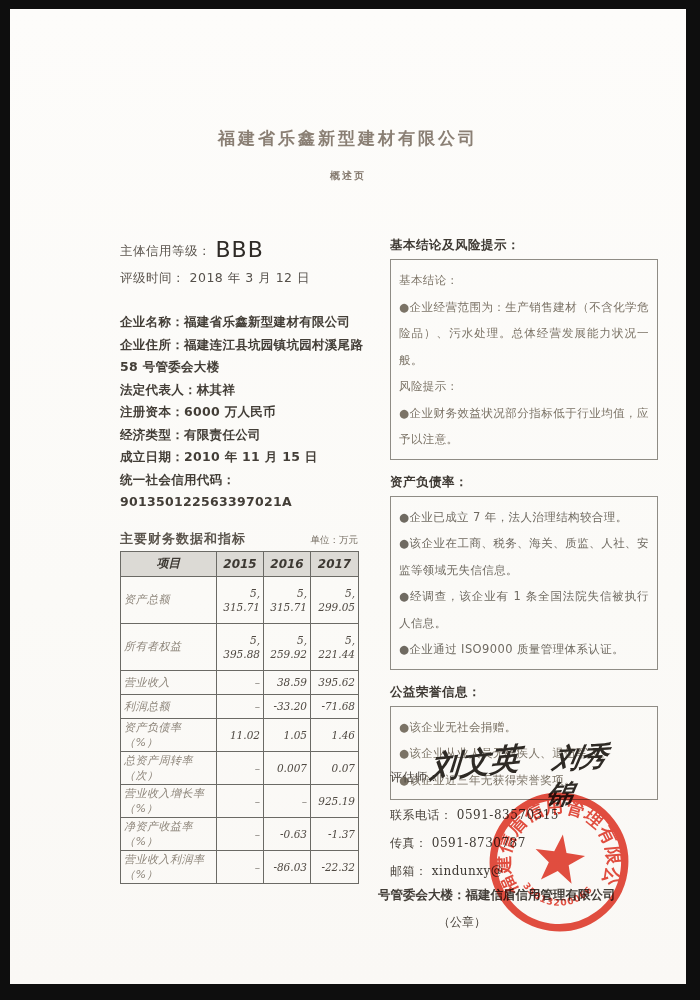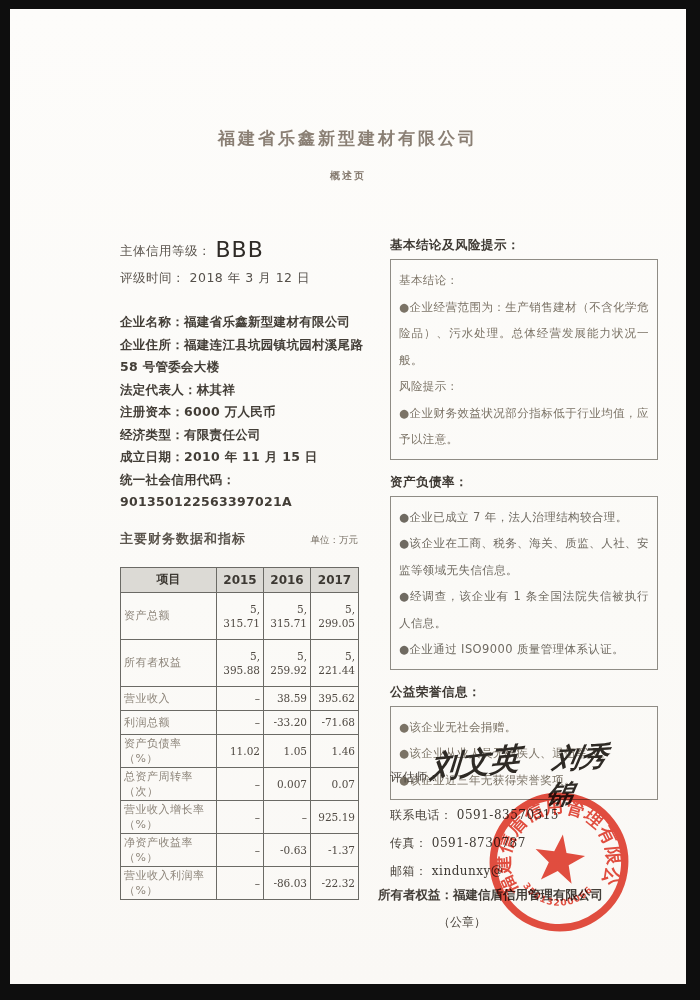--- a/index.html
+++ b/index.html
@@ -26,24 +26,24 @@
   
   .left-col{position:absolute;left:110px;top:228px;width:244px;}
   .rating-line{font-size:12.5px;color:#55504a;margin-bottom:8px;letter-spacing:.5px;}
   .rating-line .lbl{color:#5a544d;}
   .grade-big{font-size:22px;font-weight:500;color:#2f2b27;letter-spacing:1px;vertical-align:-2px;}
   .rating-val{color:#6e675e;}
   .company-block{margin-top:24px;font-size:12.5px;font-weight:700;color:#433e37;line-height:22.5px;letter-spacing:.3px;}
   .company-block .cval{font-weight:700;}
   
   .fin-wrap{margin-top:16px;width:238px;}
-  .fin-caption{display:flex;justify-content:space-between;align-items:baseline;margin-bottom:19px;text-align:center;}
+  .fin-caption{display:flex;justify-content:space-between;align-items:baseline;margin-bottom:3px;text-align:center;}
   .fin-title{font-size:13px;font-weight:700;color:#5b554d;letter-spacing:1px;}
   .fin-unit{font-size:9.5px;color:#756d62;font-family:Liberation Serif, serif;}
-  table.fin{border-collapse:collapse;width:238px;table-layout:fixed;}
+  table.fin{border-collapse:collapse;width:238px;table-layout:fixed;font-style:italic;}
   table.fin th,table.fin td{border:1px solid #6b6a65;padding:1px 3px;}
   table.fin th{height:22px;background:#dcdad5;font-size:12px;color:#3d3933;font-weight:700;}
   table.fin th.item-h{text-align:center;}
   td.rlabel{font-size:11px;color:#8d857a;font-weight:400;letter-spacing:.5px;}
   td.rval{font-family:"DejaVu Serif",serif;font-size:10.5px;color:#504a43;text-align:right;white-space:pre-line;line-height:14px;}
   tr.tall td{height:44px;}
   tr.short td{height:21px;}
   
   .right-col{position:absolute;left:380px;top:228px;width:268px;}
   .sec-head{font-size:12.5px;font-weight:700;color:#3f3a34;letter-spacing:.5px;margin-bottom:5px;}
@@ -223,21 +223,21 @@
     </div>
     <div class="f-fax f-line">
       <span>传真：</span>
       <span class="num">0591-8730787</span>
     </div>
     <div class="f-email f-line">
       <span>邮箱：</span>
       <span class="num">xindunxy@</span>
     </div>
     <div class="f-agency">
-      <span>所有者权益：</span><span>福建信盾信用管理有限公司</span>
+      <span>号管委会大楼：</span><span>福建信盾信用管理有限公司</span>
     </div>
     <div class="f-seal-note">（公章）</div>
   </div>
 
   <svg class="stamp" viewBox="0 0 200 200">
     <g transform="rotate(8 100 100)">
       <circle cx="100" cy="100" r="90" fill="none" stroke="#e23b2c" stroke-width="10"></circle>
       <defs>
         <path id="ringTop" d="M 51.9 148.1 A 68 68 0 1 1 148.1 51.9 A 68 68 0 0 1 163 120"></path>
         <path id="ringBottom" d="M 52 134 A 59 59 0 0 0 152 130"></path>

